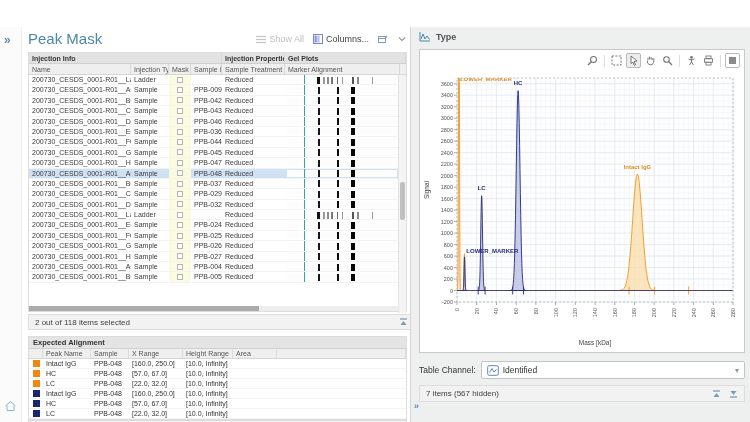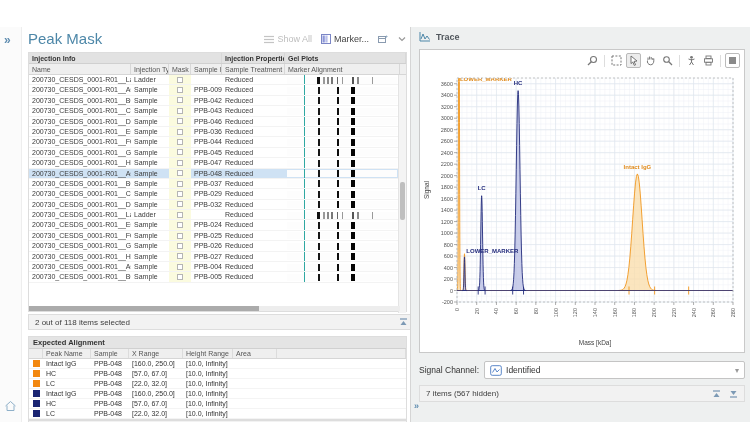--- a/index.html
+++ b/index.html
@@ -105,21 +105,21 @@
             </g>
           </svg>
         <span>Show All</span>
       </div>
       <div class="tool">
         <svg width="10" height="10" viewBox="0 0 10 10">
             <rect x="0.5" y="0.5" width="9" height="9" fill="#fff" stroke="#7b86c6"></rect>
             <rect x="1.5" y="1.5" width="2.3" height="7" fill="#8d97d8"></rect>
             <rect x="4.3" y="1.5" width="2.3" height="7" fill="#b9c0ea"></rect>
           </svg>
-        <span>Marker...</span>
+        <span>Columns...</span>
       </div>
       <div class="tool">
         <svg width="11" height="10" viewBox="0 0 11 10">
             <rect x="0.5" y="2.5" width="7" height="6" fill="none" stroke="#8a9bb0"></rect>
             <line x1="0.5" y1="4.5" x2="7.5" y2="4.5" stroke="#8a9bb0"></line>
             <text x="7" y="4" font-size="5" fill="#6a8aa8">+</text>
           </svg>
       </div>
       <div class="tool">
         <svg width="8" height="6" viewBox="0 0 8 6">
@@ -605,21 +605,21 @@
 
     </div>
   </div>
 
   <div class="rightpanel">
     <div class="panel-header">
       <svg width="12" height="11" viewBox="0 0 12 11">
           <path d="M1 1 V10 H11" fill="none" stroke="#4D87A8" stroke-width="1"></path>
           <path d="M2 8 L4 3 L6 8 L8 5 L10.5 8.5" fill="none" stroke="#4D87A8" stroke-width="1"></path>
         </svg>
-      <span>Trace</span>
+      <span>Type</span>
     </div>
 
     <div class="chart-card">
       <div class="chart-toolbar">
         <div class="cicon">
             <svg width="11" height="11" viewBox="0 0 11 11">
               <circle cx="6.5" cy="4.5" r="3" fill="none" stroke="currentColor" stroke-width="1.1"></circle>
               <line x1="1" y1="10" x2="4.3" y2="6.7" stroke="currentColor" stroke-width="1.3"></line>
             </svg>
           </div>
@@ -897,21 +897,21 @@
           <line x1="293.2857142857143" y1="252" x2="293.2857142857143" y2="255" stroke="#888" stroke-width="0.7"></line>
           <text x="295.2857142857143" y="258" text-anchor="end" font-size="5.5" fill="#555" font-family="Liberation Sans, sans-serif" transform="rotate(-90 295.2857142857143 258)">260</text>
           <line x1="313" y1="252" x2="313" y2="255" stroke="#888" stroke-width="0.7"></line>
           <text x="315" y="258" text-anchor="end" font-size="5.5" fill="#555" font-family="Liberation Sans, sans-serif" transform="rotate(-90 315 258)">280</text>
           <text x="175" y="295" text-anchor="middle" font-size="6.5" fill="#444" font-family="Liberation Sans, sans-serif">Mass [kDa]</text>
           <text x="9" y="140" text-anchor="middle" font-size="6.5" fill="#444" font-family="Liberation Sans, sans-serif" transform="rotate(-90 9 140)">Signal</text>
         </svg>
     </div>
 
     <div class="trace-row">
-      <span>Signal Channel:</span>
+      <span>Table Channel:</span>
       <div class="trace-select">
         <svg width="12" height="11" viewBox="0 0 12 11">
             <rect x="0.7" y="0.7" width="10.6" height="9.6" rx="1.5" fill="none" stroke="#5b87c9" stroke-width="1"></rect>
             <path d="M2.5 7.5 L5 3.5 L7 7 L9.5 4.5" fill="none" stroke="#5b87c9" stroke-width="1"></path>
           </svg>
         <span>Identified</span>
         <span class="chev">▾</span>
       </div>
     </div>
 

